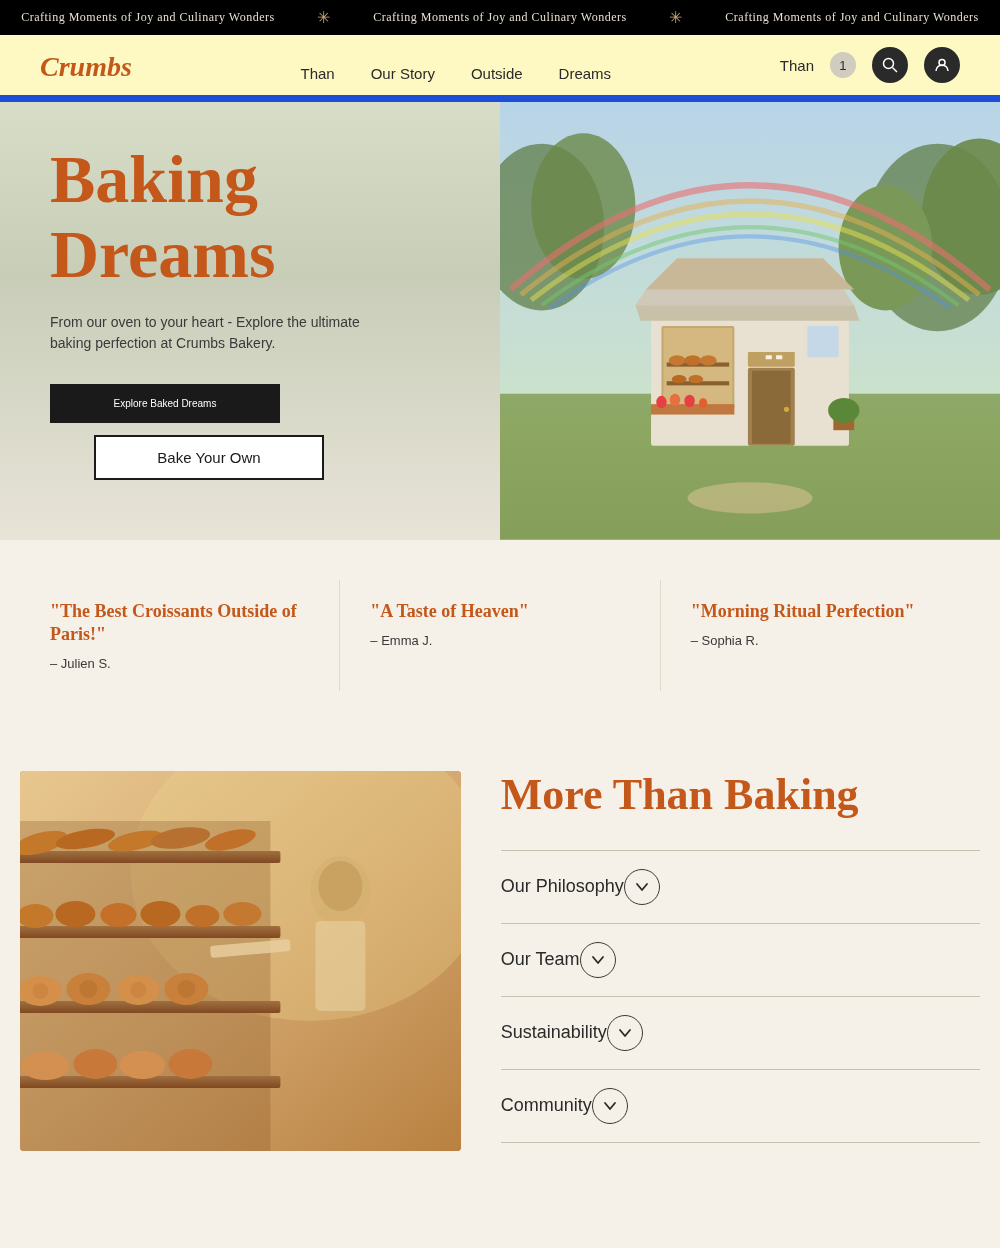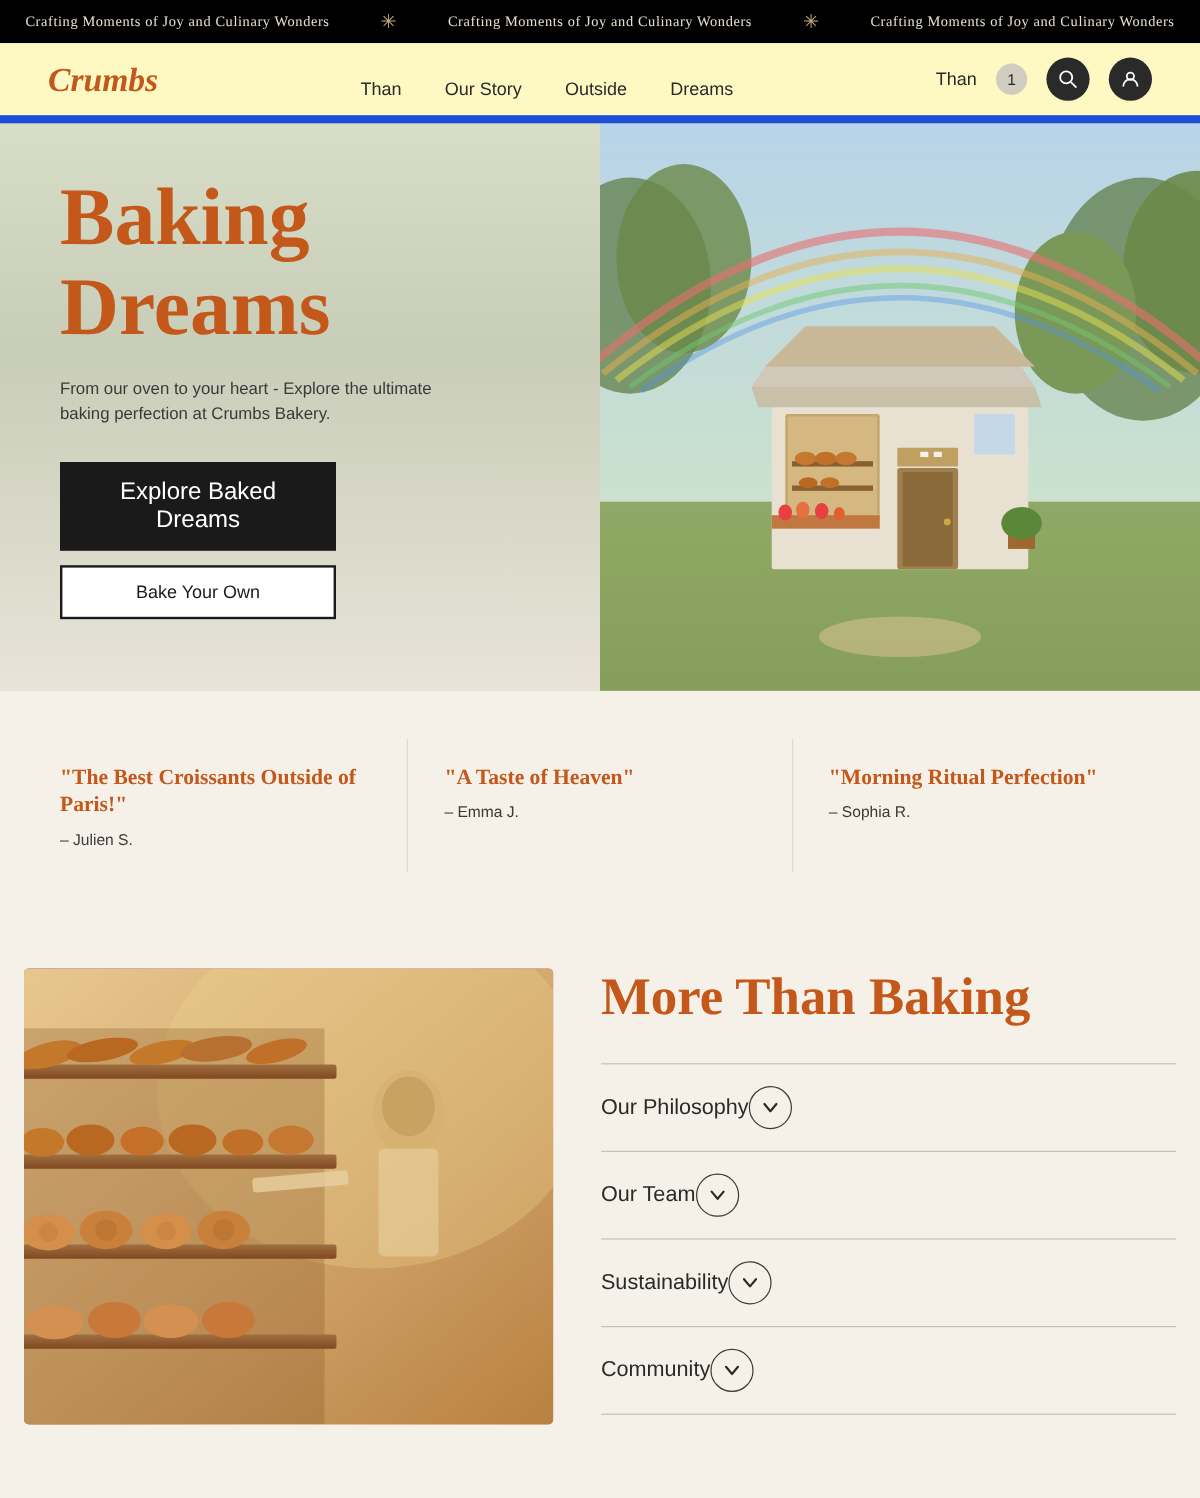--- a/index.html
+++ b/index.html
@@ -110,37 +110,38 @@
       font-family: Arial, sans-serif;
       line-height: 1.5;
       max-width: 320px;
       margin-bottom: 30px;
     }
     .btn-primary {
       background: #1a1a1a;
       color: white;
       border: none;
       padding: 14px 28px;
-      font-size: 20px;
+      font-size: 10px;
       font-family: Arial, sans-serif;
       cursor: pointer;
       margin-bottom: 12px;
       width: 230px;
       text-align: center;
     }
     .btn-secondary {
       background: white;
       color: #1a1a1a;
       border: 2px solid #1a1a1a;
       padding: 12px 28px;
       font-size: 15px;
       font-family: Arial, sans-serif;
       cursor: pointer;
       width: 230px;
       text-align: center;
+      margin-left: 44px;
     }
     .hero-right {
       flex: 0 0 50%;
       position: relative;
       overflow: hidden;
     }
 
     
     .testimonials {
       background: #f5f0e8;

